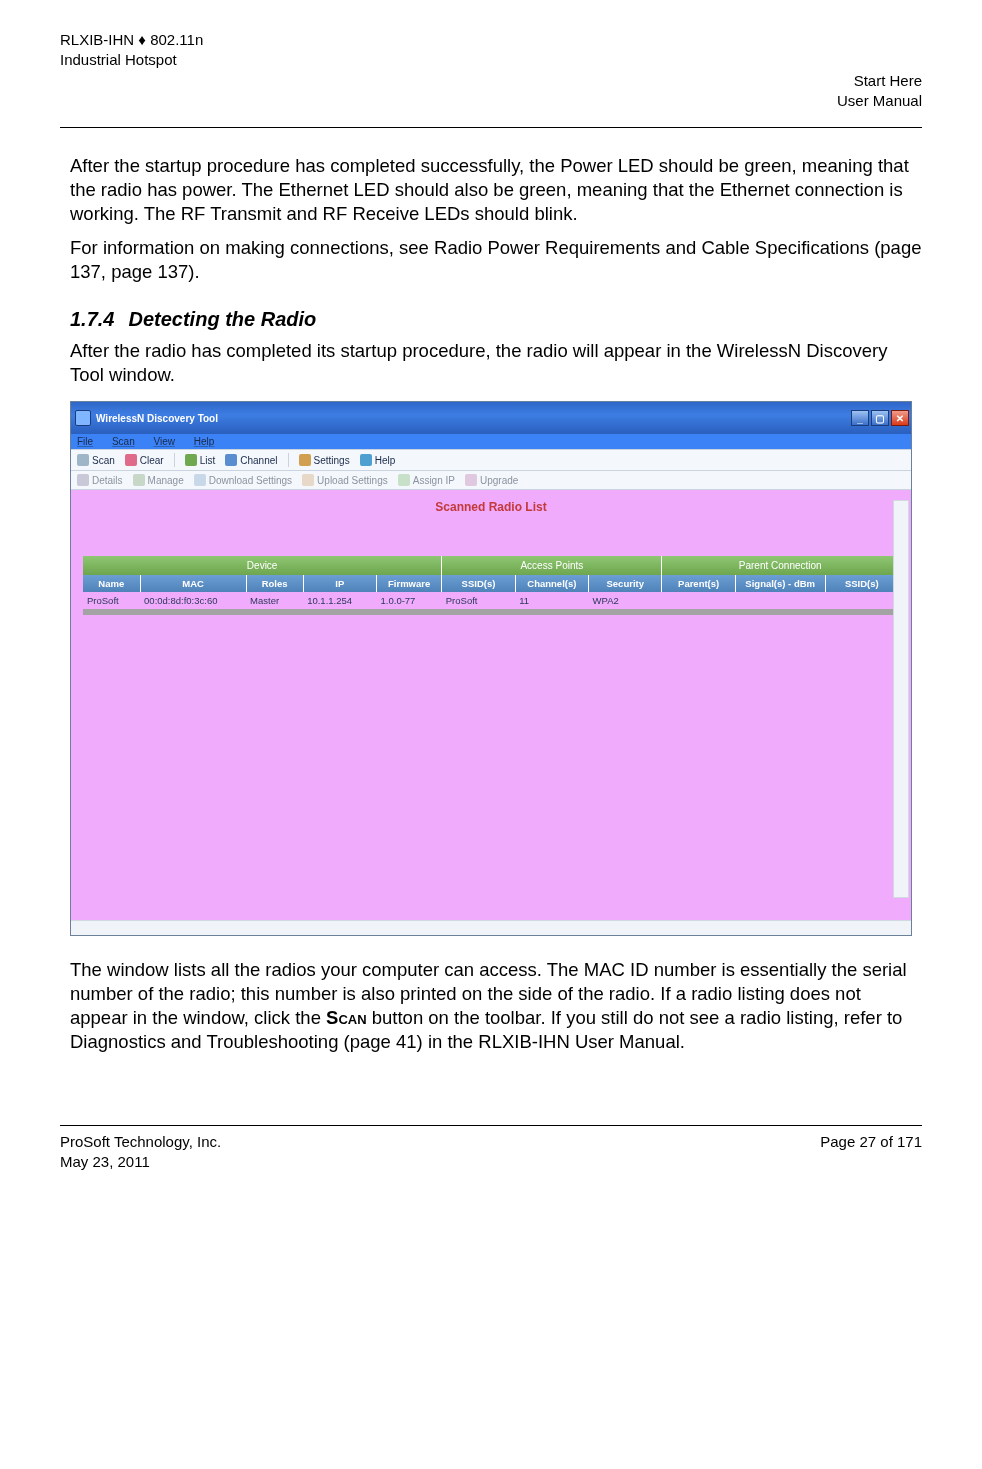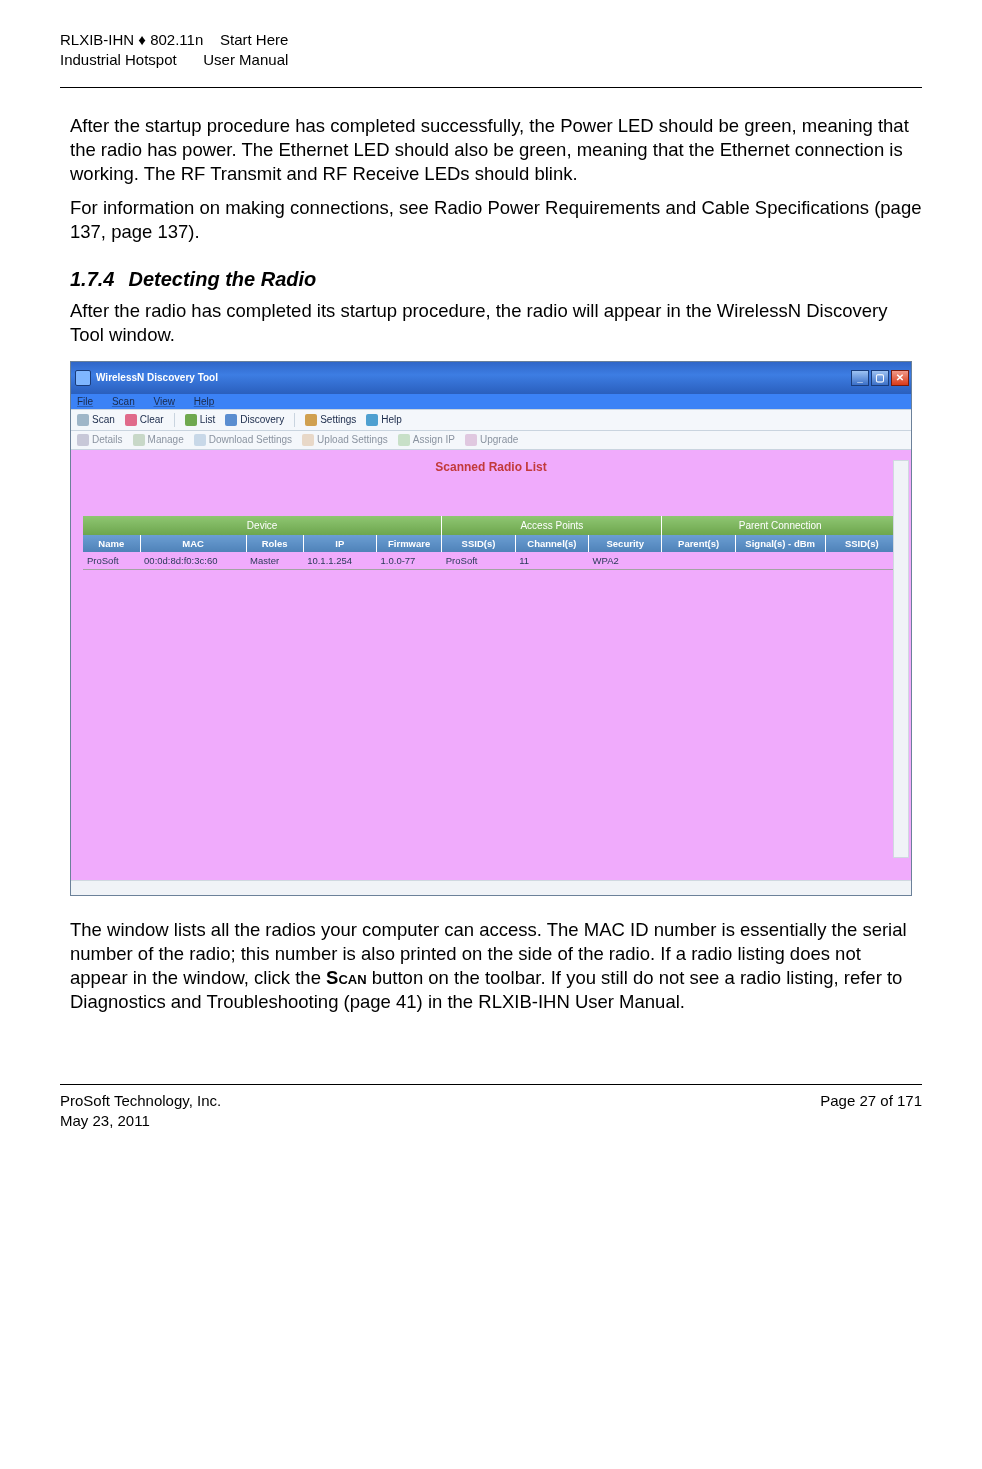--- a/index.html
+++ b/index.html
@@ -12,20 +12,21 @@
   }
   .page {
     padding: 30px 60px 20px 60px;
     box-sizing: border-box;
   }
   .top-header {
     display: flex;
     font-size: 15px;
     line-height: 1.35;
     margin-bottom: 16px;
+    flex-direction: column;
   }
   .top-header .left { text-align: left; }
   .top-header .right { text-align: right; }
   hr.rule {
     border: none;
     border-top: 1px solid #000;
     margin: 4px 0 26px 0;
   }
   .body-text {
     font-size: 18.5px;
@@ -132,21 +133,21 @@
     background: #5d90c6;
     background: linear-gradient(#6b9ed3, #4f82b8);
     color: #fff;
     font-weight: bold;
     padding: 3px 2px;
     border-right: 1px solid #fff;
     font-size: 9.5px;
   }
   .data-row td {
     padding: 3px 4px;
-    border-bottom: 1px solid #a3a3a3;
+    border-bottom: 6px solid #a3a3a3;
     color: #2a3a5a;
     white-space: nowrap;
     overflow: hidden;
   }
   .scroll-rail {
     position: absolute;
     right: 2px; top: 10px; bottom: 22px;
     width: 14px;
     background: #f0f3f7;
     border: 1px solid #d0d8e0;
@@ -221,21 +222,21 @@
           <span class="tb-icon" style="background:#e06a8a"></span>
           <span>Clear</span>
         </div>
       <span class="sep"></span>
       <div class="tb-item">
           <span class="tb-icon" style="background:#6fa84f"></span>
           <span>List</span>
         </div>
       <div class="tb-item">
           <span class="tb-icon" style="background:#5a8dd0"></span>
-          <span>Discovery</span>
+          <span>Channel</span>
         </div>
       <span class="sep"></span>
       <div class="tb-item">
           <span class="tb-icon" style="background:#d0a050"></span>
           <span>Settings</span>
         </div>
       <div class="tb-item">
           <span class="tb-icon" style="background:#4fa0d0"></span>
           <span>Help</span>
         </div>

